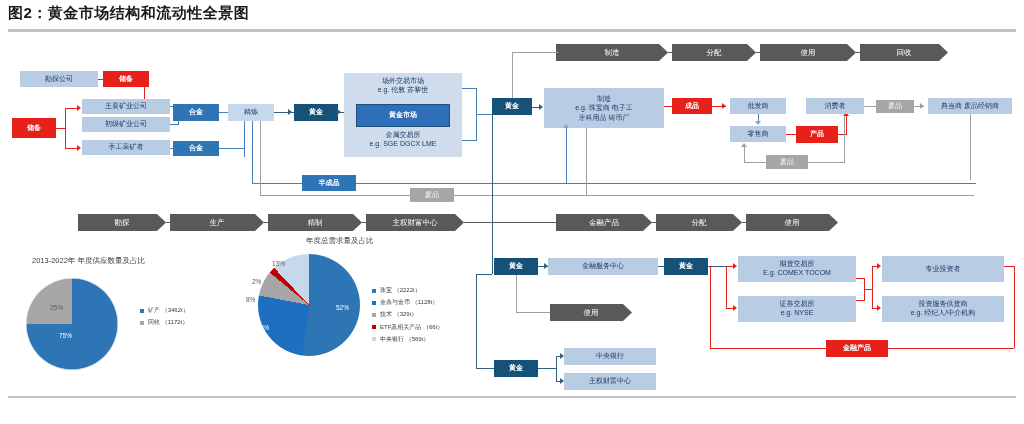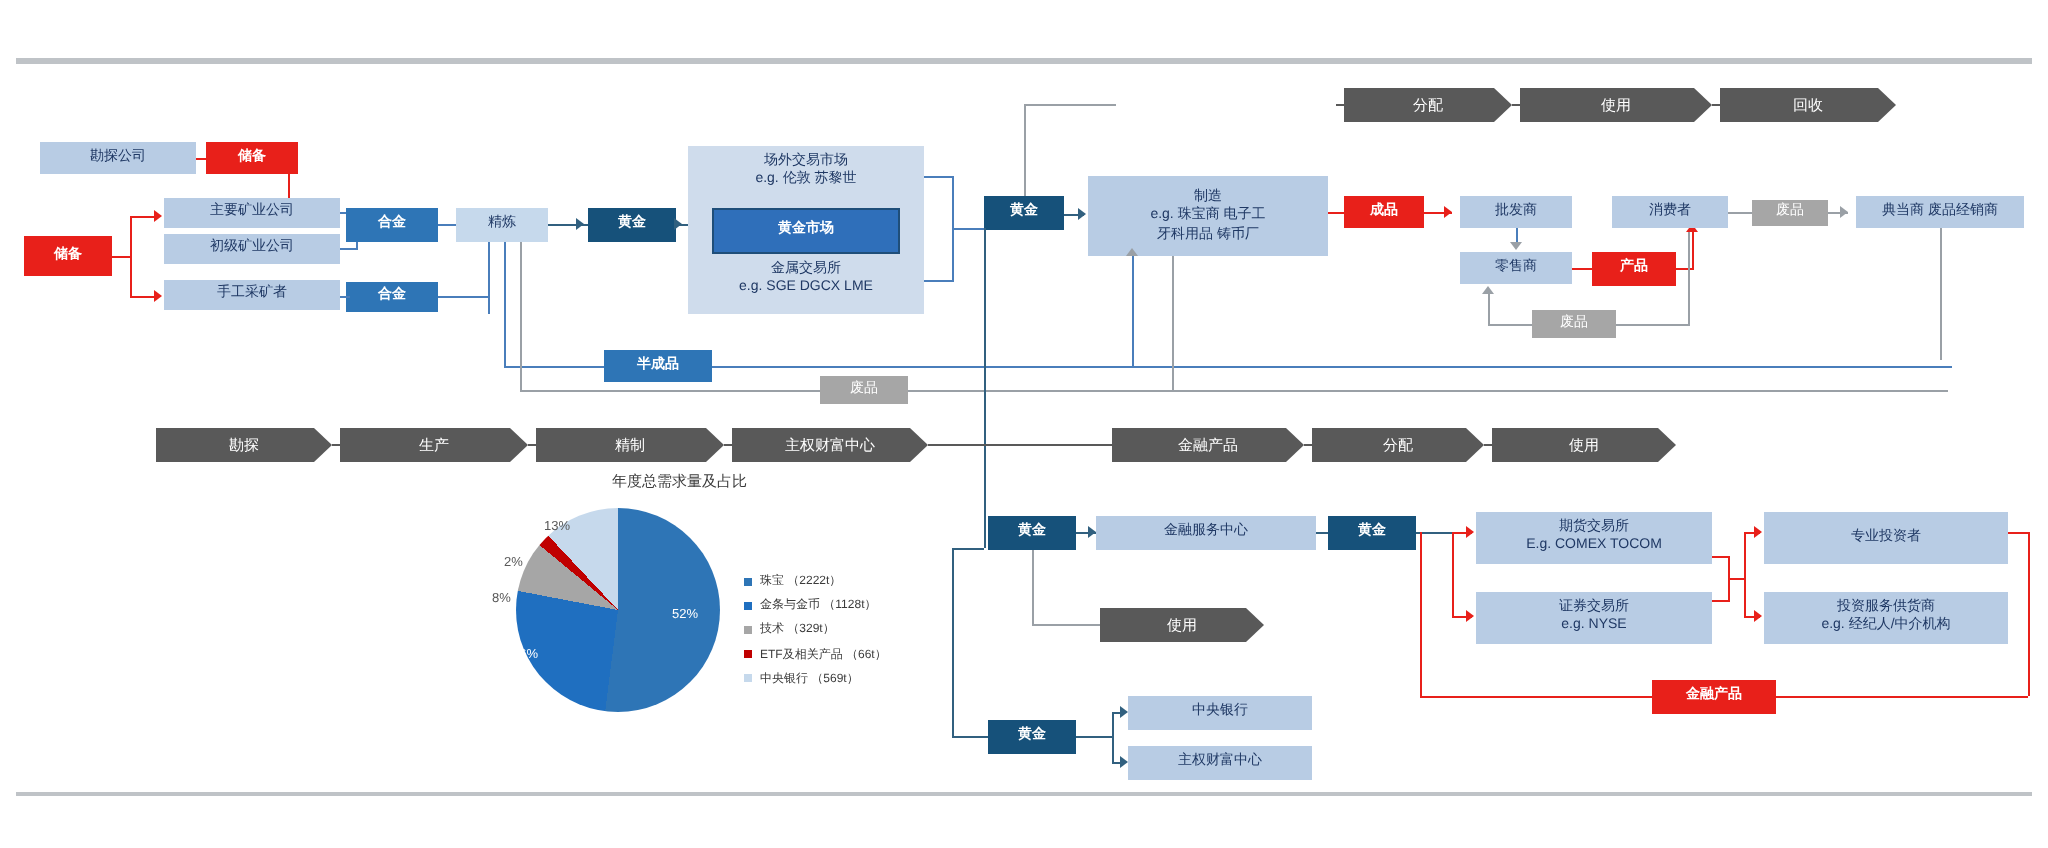--- a/index.html
+++ b/index.html
@@ -58,23 +58,25 @@
   .pct.dark{color:#595959;}
   .legend{position:absolute;font-size:6px;color:#3b3b3b;}
   .legend .li{display:flex;align-items:center;margin-bottom:3.2px;white-space:nowrap;}
   .swatch{width:4px;height:4px;margin-right:4px;flex:0 0 auto;}
 </style>
 </head>
 <body>
 
 <div id="stage">
 
+  <div class="title">图2：黄金市场结构和流动性全景图</div>
   <div class="rule-top"></div>
   <div class="rule-bottom"></div>
 
+  <div class="chev" style="left:556px;top:44px;width:112px;height:17px;">制造</div>
   <div class="chev" style="left:672px;top:44px;width:84px;height:17px;">分配</div>
   <div class="chev" style="left:760px;top:44px;width:96px;height:17px;">使用</div>
   <div class="chev" style="left:860px;top:44px;width:88px;height:17px;">回收</div>
   <div class="ln h-dk" style="left:668px;top:52px;width:6px;"></div>
   <div class="ln h-dk" style="left:756px;top:52px;width:6px;"></div>
   <div class="ln h-dk" style="left:856px;top:52px;width:6px;"></div>
 
   <div class="ln v-gray" style="left:512px;top:52px;height:55px;"></div>
   <div class="ln h-gray" style="left:512px;top:52px;width:46px;"></div>
 
@@ -259,20 +261,39 @@
   <div class="box b-darkblue" style="left:494px;top:360px;width:44px;height:17px;">黄金</div>
   <div class="ln h-dblue" style="left:538px;top:368px;width:18px;"></div>
   <div class="ln v-dblue" style="left:556px;top:356px;height:25px;"></div>
   <div class="ln h-dblue" style="left:556px;top:356px;width:6px;"></div>
   <div class="arrow ar-r-dblue" style="left:560px;top:353px;"></div>
   <div class="ln h-dblue" style="left:556px;top:381px;width:6px;"></div>
   <div class="arrow ar-r-dblue" style="left:560px;top:378px;"></div>
   <div class="box b-lightblue" style="left:564px;top:348px;width:92px;height:17px;">中央银行</div>
   <div class="box b-lightblue" style="left:564px;top:373px;width:92px;height:17px;">主权财富中心</div>
 
+  <div class="chart" style="left:14px;top:254px;width:220px;height:132px;">
+    <div class="chart-title" style="left:18px;top:2px;">2013-2022年 年度供应数量及占比</div>
+
+    <div class="pie" style="left:12px;top:24px;width:92px;height:92px;
+        background:conic-gradient(#2e75b6 0deg 270deg, #a6a6a6 270deg 360deg);
+        box-shadow:0 0 0 0.5px #ffffff inset;"></div>
+    <div class="pct" style="left:45px;top:78px;">75%</div>
+    <div class="pct dark" style="left:36px;top:50px;">25%</div>
+    <div class="legend" style="left:126px;top:52px;">
+      <div class="li">
+        <span class="swatch" style="background:#2e75b6;"></span>
+        <span>矿产 （3462t）</span>
+      </div>
+      <div class="li">
+        <span class="swatch" style="background:#a6a6a6;"></span>
+        <span>回收 （1172t）</span>
+      </div>
+    </div>
+  </div>
 
   <div class="chart" style="left:244px;top:234px;width:232px;height:152px;">
     <div class="chart-title" style="left:62px;top:2px;">年度总需求量及占比</div>
 
     <div class="pie" style="left:14px;top:20px;width:102px;height:102px;
         background:conic-gradient(
           #2e75b6 0deg 187.2deg,
           #1f6fc0 187.2deg 280.8deg,
           #a6a6a6 280.8deg 309.6deg,
           #c00000 309.6deg 316.8deg,

